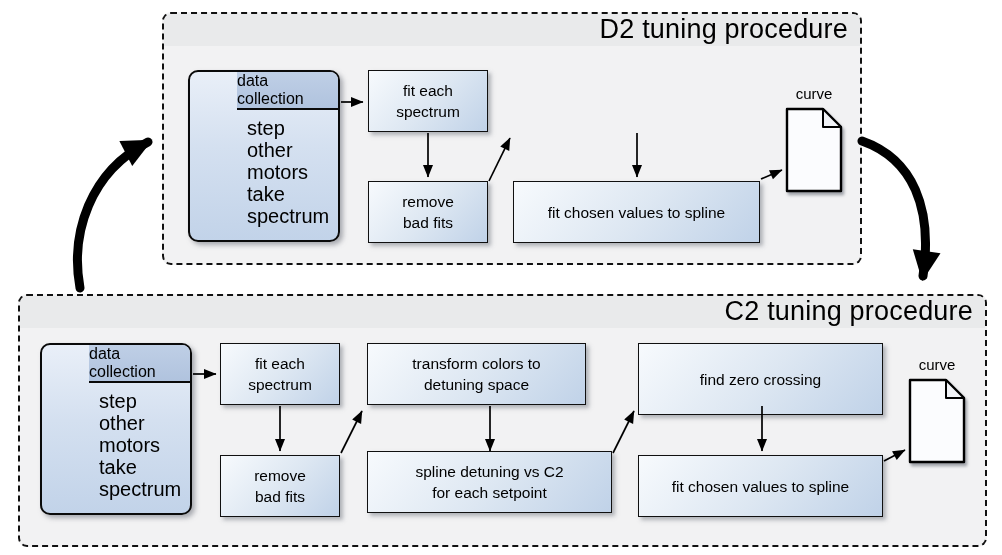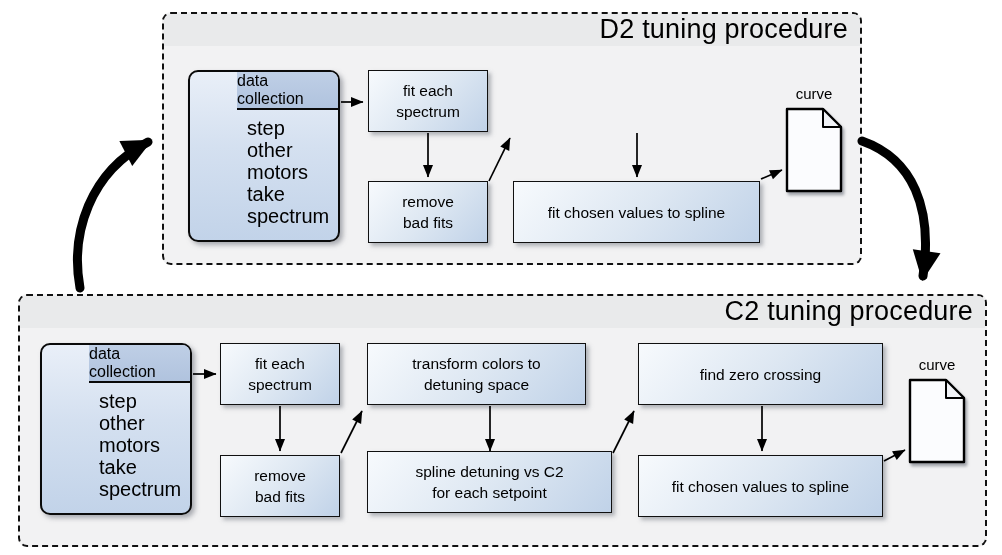--- a/index.html
+++ b/index.html
@@ -148,21 +148,21 @@
   </div>
 
   <div class="step" style="left:220px; top:343px; width:120px; height:62px;">fit each
 spectrum</div>
   <div class="step" style="left:220px; top:455px; width:120px; height:62px;">remove
 bad fits</div>
   <div class="step" style="left:367px; top:343px; width:219px; height:62px;">transform colors to
 detuning space</div>
   <div class="step" style="left:367px; top:451px; width:245px; height:62px;">spline detuning vs C2
 for each setpoint</div>
-  <div class="step" style="left:638px; top:343px; width:245px; height:62px;">find zero crossing</div>
+  <div class="step" style="left:638px; top:343px; width:245px; height:72px;">find zero crossing</div>
   <div class="step" style="left:638px; top:455px; width:245px; height:62px;">fit chosen values to spline</div>
 
   <div class="curve-group" style="left:908px; top:356px;">
     <div class="curve-label">curve</div>
     <svg class="doc-icon" width="58" height="86" viewBox="0 0 58 86">
       <path d="M2,2 H38 L56,20 V84 H2 Z" fill="#fbfcfe" stroke="#000" stroke-width="2.4" stroke-linejoin="round"></path>
       <path d="M38,2 V20 H56 Z" fill="#f1f3f7" stroke="#000" stroke-width="2" stroke-linejoin="round"></path>
     </svg>
   </div>
 

